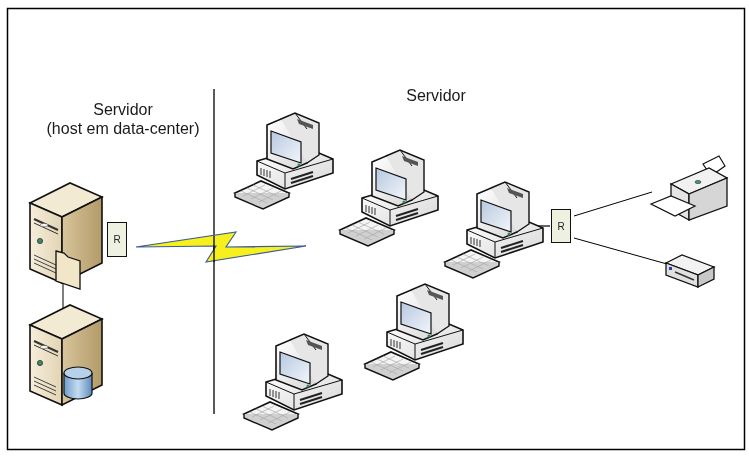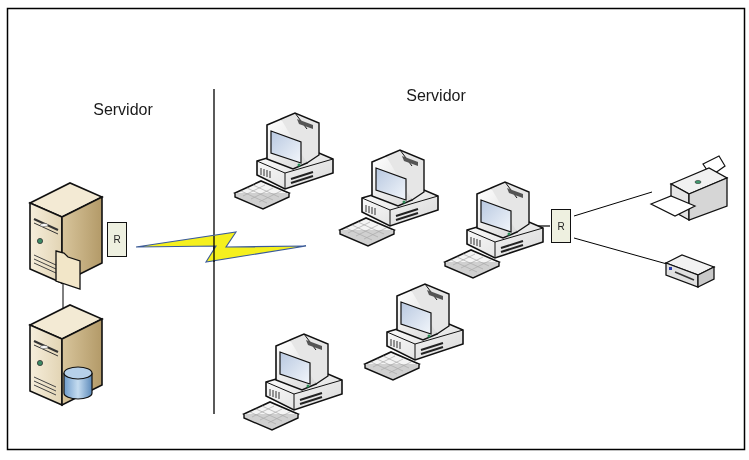--- a/index.html
+++ b/index.html
@@ -152,17 +152,18 @@
     <path d="M0,10 L16,2 L48,14 L32,22 Z" fill="#f2f2f2" stroke="#111" stroke-width="1.3"></path>
     <path d="M0,10 L32,22 L32,34 L0,22 Z" fill="#e0e0e0" stroke="#111" stroke-width="1.3"></path>
     <path d="M32,22 L48,14 L48,26 L32,34 Z" fill="#c8c8c8" stroke="#111" stroke-width="1.3"></path>
     <rect x="3" y="14" width="3" height="3" fill="#2a3aa8"></rect>
     <path d="M9,19 L28,27" stroke="#333" stroke-width="1.6"></path>
   </g>
 </svg>
 
 <div class="label" id="server-label">
   <div>Servidor</div>
+  <div>(host em data-center)</div>
 </div>
 <div class="label" id="clients-label">
   <div>Servidor</div>
 </div>
 </div>
 
 </body></html>

